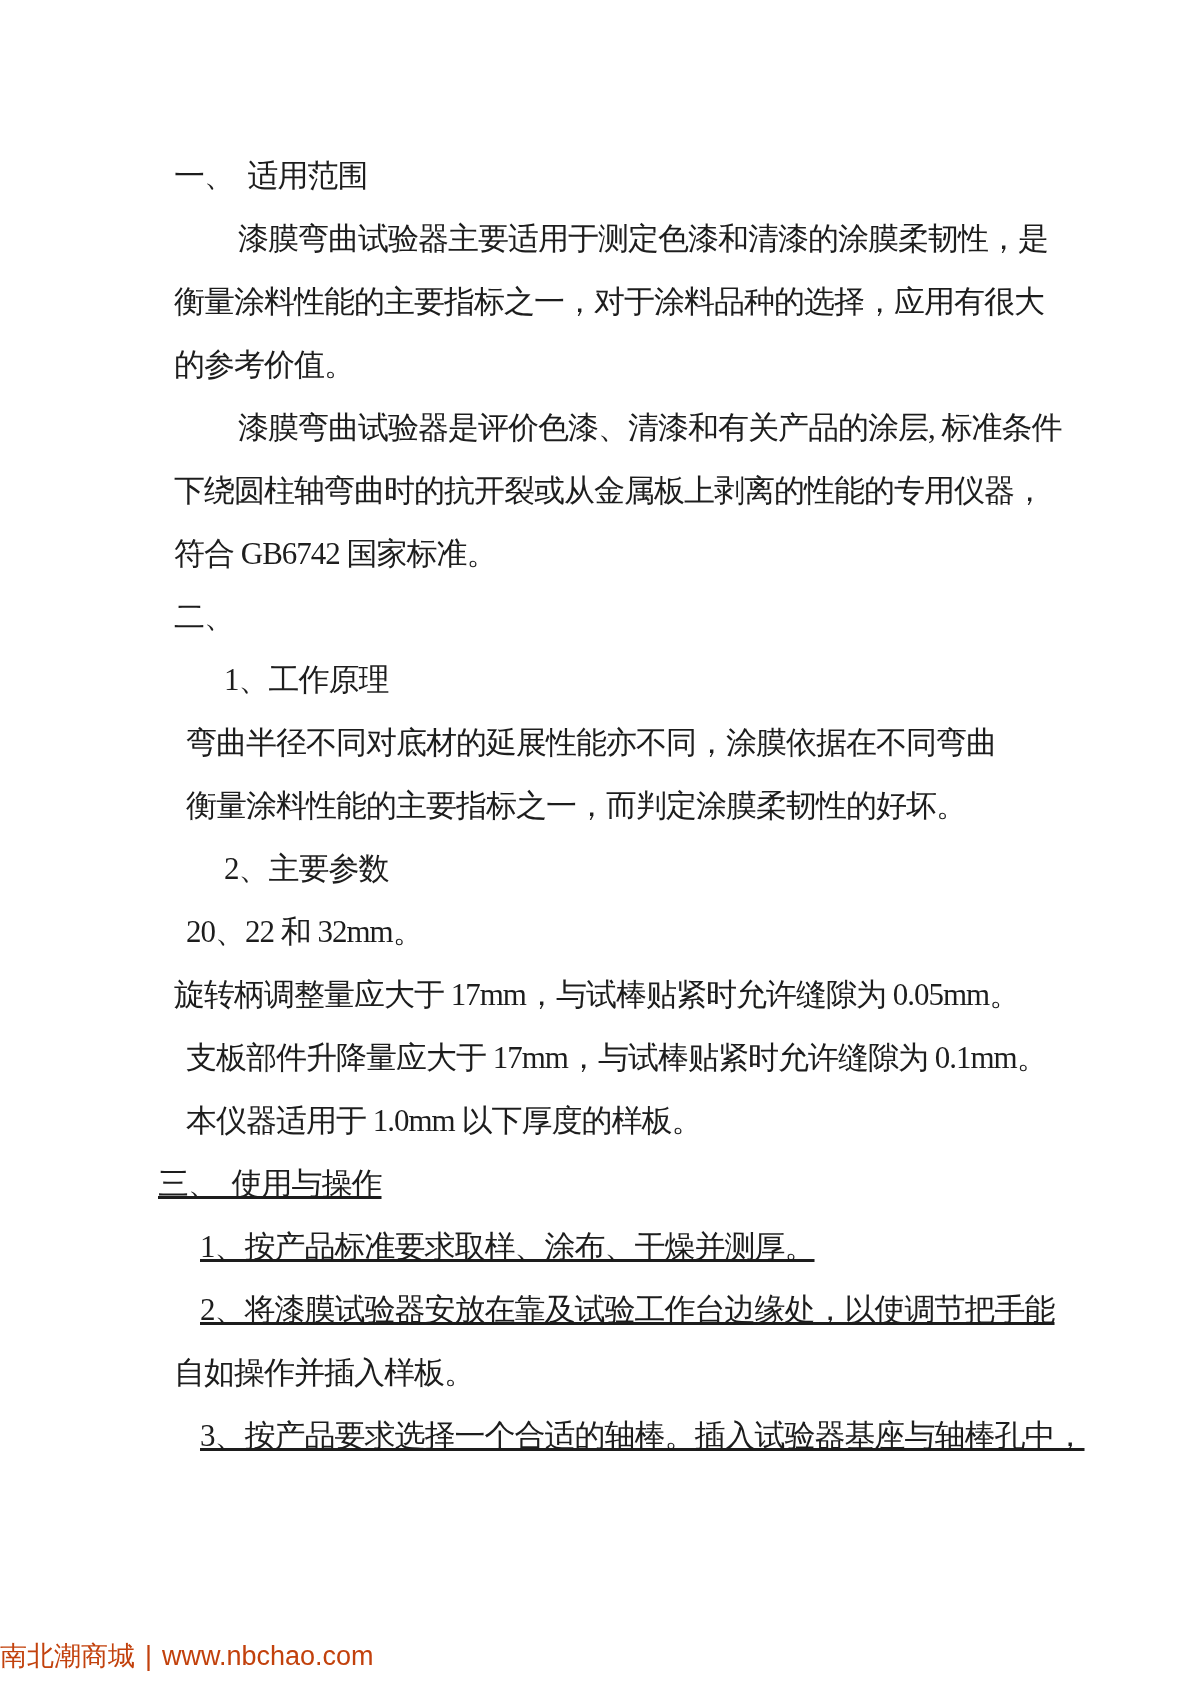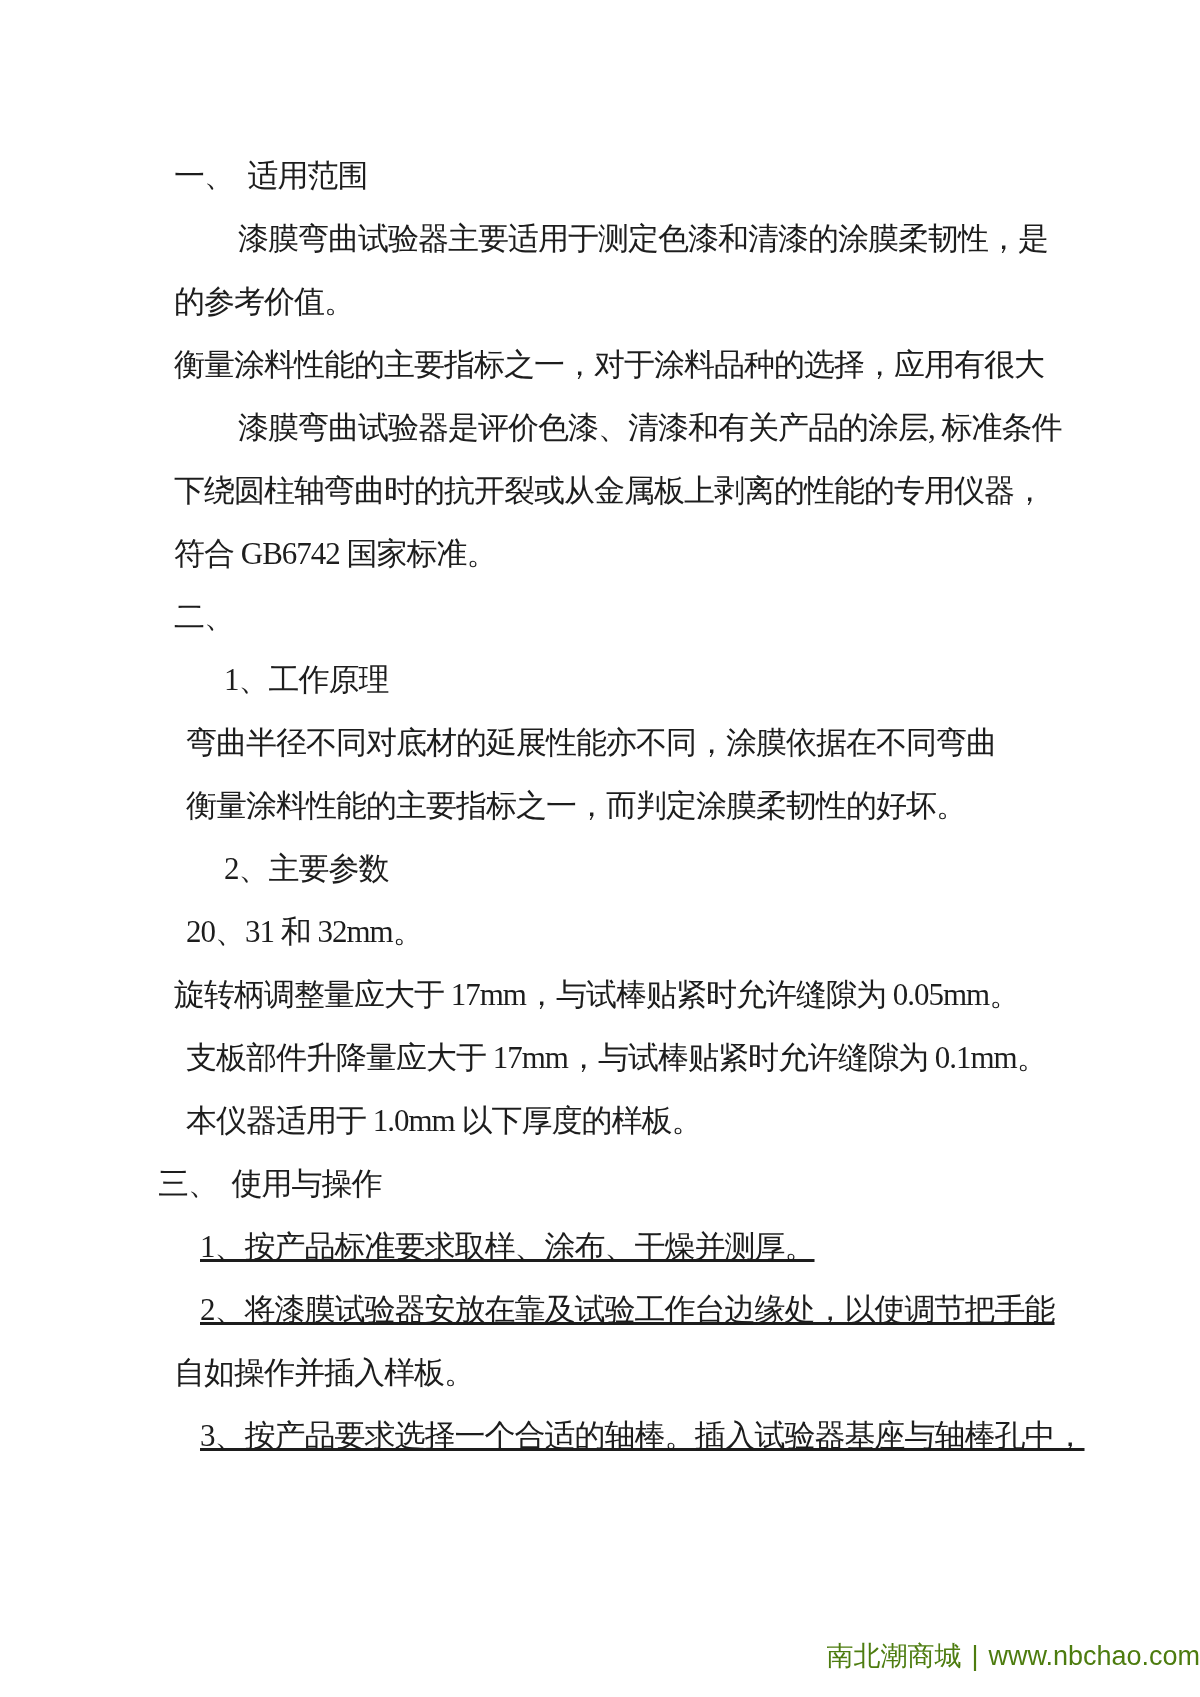--- a/index.html
+++ b/index.html
@@ -22,50 +22,50 @@
   }
   .line {
     height: 63px;
     line-height: 63px;
     white-space: pre;
   }
   .ip   { padding-left: 64px; }   
   .isub { padding-left: 50px; }   
   .il   { padding-left: 26px; text-decoration: underline; }   
   .is   { padding-left: 12px; }   
-  .ix   { margin-left: -16px; }   
+  .ix   { margin-left: -16px; text-decoration: underline; }   
   .footer {
     position: absolute;
     left: 0;
     top: 1638px;
     width: 1200px;
-    text-align: right;
+    text-align: left;
     font-family: "Liberation Sans", "DejaVu Sans", sans-serif;
     font-size: 27px;
-    color: #4d7c0f;
+    color: #c2410c;
   }
   .footer .sep { margin: 0 10px; }
 </style>
 </head>
 <body>
 
 <main class="doc">
   <div class="line">一、  适用范围</div>
   <div class="line ip">漆膜弯曲试验器主要适用于测定色漆和清漆的涂膜柔韧性，是</div>
+  <div class="line">衡量涂料性能的主要指标之一，对于涂料品种的选择，应用有很大</div>
   <div class="line">的参考价值。</div>
-  <div class="line">衡量涂料性能的主要指标之一，对于涂料品种的选择，应用有很大</div>
   <div class="line ip">漆膜弯曲试验器是评价色漆、清漆和有关产品的涂层, 标准条件</div>
   <div class="line">下绕圆柱轴弯曲时的抗开裂或从金属板上剥离的性能的专用仪器，</div>
   <div class="line">符合 GB6742 国家标准。</div>
   <div class="line">二、</div>
   <div class="line isub">1、工作原理</div>
   <div class="line is">弯曲半径不同对底材的延展性能亦不同，涂膜依据在不同弯曲</div>
   <div class="line is">衡量涂料性能的主要指标之一，而判定涂膜柔韧性的好坏。</div>
   <div class="line isub">2、主要参数</div>
-  <div class="line is">20、31 和 32mm。</div>
+  <div class="line is">20、22 和 32mm。</div>
   <div class="line">旋转柄调整量应大于 17mm，与试棒贴紧时允许缝隙为 0.05mm。</div>
   <div class="line is">支板部件升降量应大于 17mm，与试棒贴紧时允许缝隙为 0.1mm。</div>
   <div class="line is">本仪器适用于 1.0mm 以下厚度的样板。</div>
   <div class="line ix">三、  使用与操作</div>
   <div class="line il">1、按产品标准要求取样、涂布、干燥并测厚。</div>
   <div class="line il">2、将漆膜试验器安放在靠及试验工作台边缘处，以使调节把手能</div>
   <div class="line">自如操作并插入样板。</div>
   <div class="line il">3、按产品要求选择一个合适的轴棒。插入试验器基座与轴棒孔中，</div>
 </main>
 

